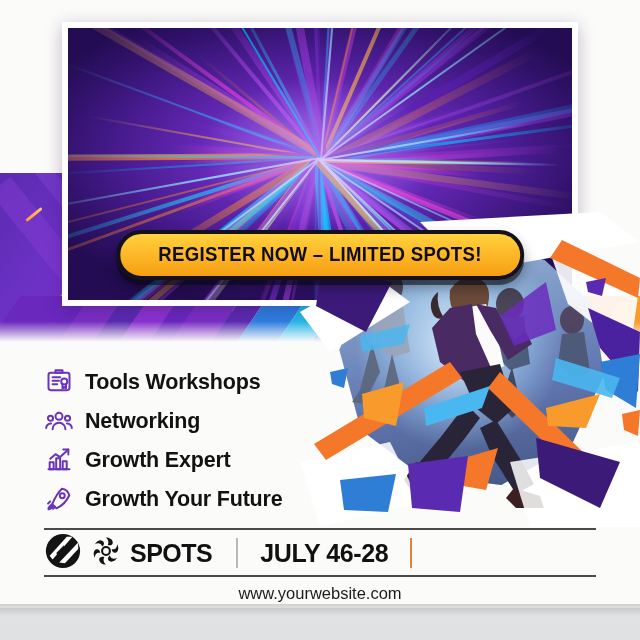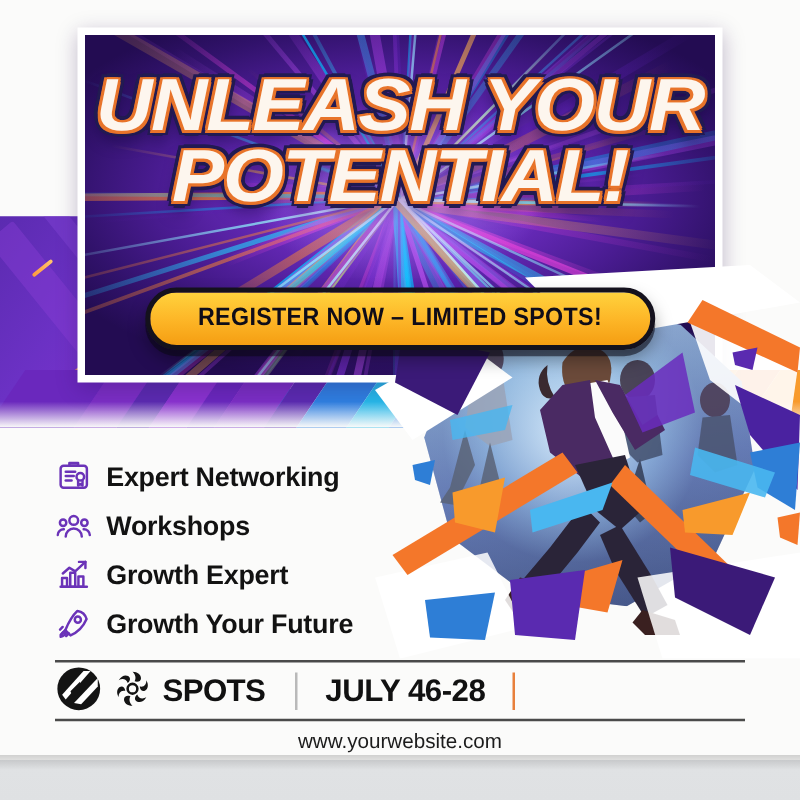--- a/index.html
+++ b/index.html
@@ -321,24 +321,20 @@
             <div class="ray" style="width: 221.171px; height: 2px; background: linear-gradient(90deg, rgb(255, 255, 255), rgb(143, 240, 255) 40%, rgba(140, 240, 255, 0)); opacity: 0.57; transform: rotate(44.5077deg);"></div>
             <div class="ray" style="width: 248.757px; height: 2px; background: linear-gradient(90deg, rgb(255, 255, 255), rgb(143, 240, 255) 40%, rgba(140, 240, 255, 0)); opacity: 0.74; transform: rotate(143.29deg);"></div>
             <div class="ray" style="width: 240.926px; height: 2px; background: linear-gradient(90deg, rgb(255, 255, 255), rgb(143, 240, 255) 40%, rgba(140, 240, 255, 0)); opacity: 0.88; transform: rotate(1.2392deg);"></div>
             <div class="ray" style="width: 272.678px; height: 2px; background: linear-gradient(90deg, rgb(255, 255, 255), rgb(143, 240, 255) 40%, rgba(140, 240, 255, 0)); opacity: 0.76; transform: rotate(128.355deg);"></div>
             <div class="ray" style="width: 239.014px; height: 2px; background: linear-gradient(90deg, rgb(255, 255, 255), rgb(143, 240, 255) 40%, rgba(140, 240, 255, 0)); opacity: 0.56; transform: rotate(314.637deg);"></div>
             <div class="ray" style="width: 214.933px; height: 2px; background: linear-gradient(90deg, rgb(255, 255, 255), rgb(143, 240, 255) 40%, rgba(140, 240, 255, 0)); opacity: 0.83; transform: rotate(350.086deg);"></div>
             <div class="ray" style="width: 275.435px; height: 2px; background: linear-gradient(90deg, rgb(255, 255, 255), rgb(143, 240, 255) 40%, rgba(140, 240, 255, 0)); opacity: 0.55; transform: rotate(24.7022deg);"></div>
           </div>
         <div class="hero-glow"></div>
 
-        <div class="headline">
-          <span class="hl-line hl1">UNLEASH YOUR</span>
-          <span class="hl-line hl2">POTENTIAL!</span>
-        </div>
       </div>
 
       <div class="cta">
         <span>REGISTER NOW – LIMITED SPOTS!</span>
       </div>
     </div>
 
     <div class="illo">
       <div class="illo-photo" id="illoPhoto"></div>
       <svg width="340" height="315" viewBox="0 0 340 315" style="position:absolute;left:0;top:0;">
@@ -404,35 +400,35 @@
           <svg width="28" height="28" viewBox="0 0 24 24" fill="none" stroke="#6b33b8" stroke-width="1.7" stroke-linecap="round" stroke-linejoin="round">
             <rect x="3" y="4" width="18" height="15" rx="2"></rect>
             <path d="M9 2h6v2H9z"></path>
             <line x1="6.5" y1="8" x2="13" y2="8"></line>
             <line x1="6.5" y1="11" x2="12" y2="11"></line>
             <line x1="6.5" y1="14" x2="10.5" y2="14"></line>
             <circle cx="16.5" cy="11.5" r="2.6"></circle>
             <path d="M15 13.8 L15 17.5 L16.5 16.4 L18 17.5 L18 13.8"></path>
           </svg>
         </span>
-        <span class="flabel">Expert Networking</span>
+        <span class="flabel">Tools Workshops</span>
       </div>
 
       <div class="frow">
         <span class="ficon">
           <svg width="28" height="28" viewBox="0 0 24 24" fill="none" stroke="#6b33b8" stroke-width="1.7" stroke-linecap="round" stroke-linejoin="round">
             <circle cx="12" cy="8" r="3"></circle>
             <path d="M6.5 19a5.5 5.5 0 0 1 11 0"></path>
             <circle cx="4.7" cy="9.6" r="2.2"></circle>
             <path d="M1 18a4 4 0 0 1 4.2-3.9"></path>
             <circle cx="19.3" cy="9.6" r="2.2"></circle>
             <path d="M23 18a4 4 0 0 0-4.2-3.9"></path>
           </svg>
         </span>
-        <span class="flabel">Workshops</span>
+        <span class="flabel">Networking</span>
       </div>
 
       <div class="frow">
         <span class="ficon">
           <svg width="28" height="28" viewBox="0 0 24 24" fill="none" stroke="#6b33b8" stroke-width="1.7" stroke-linecap="round" stroke-linejoin="round">
             <path d="M3 20h18"></path>
             <rect x="4" y="14" width="3.4" height="6"></rect>
             <rect x="9.6" y="10.5" width="3.4" height="9.5"></rect>
             <rect x="15.2" y="13" width="3.4" height="7"></rect>
             <polyline points="4.5,11 9,7 13,9.5 20,3"></polyline>

